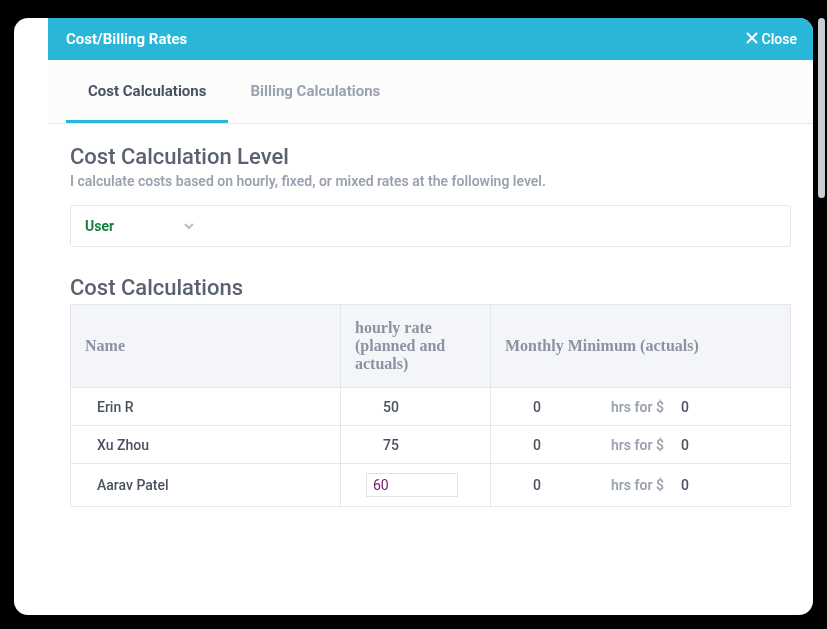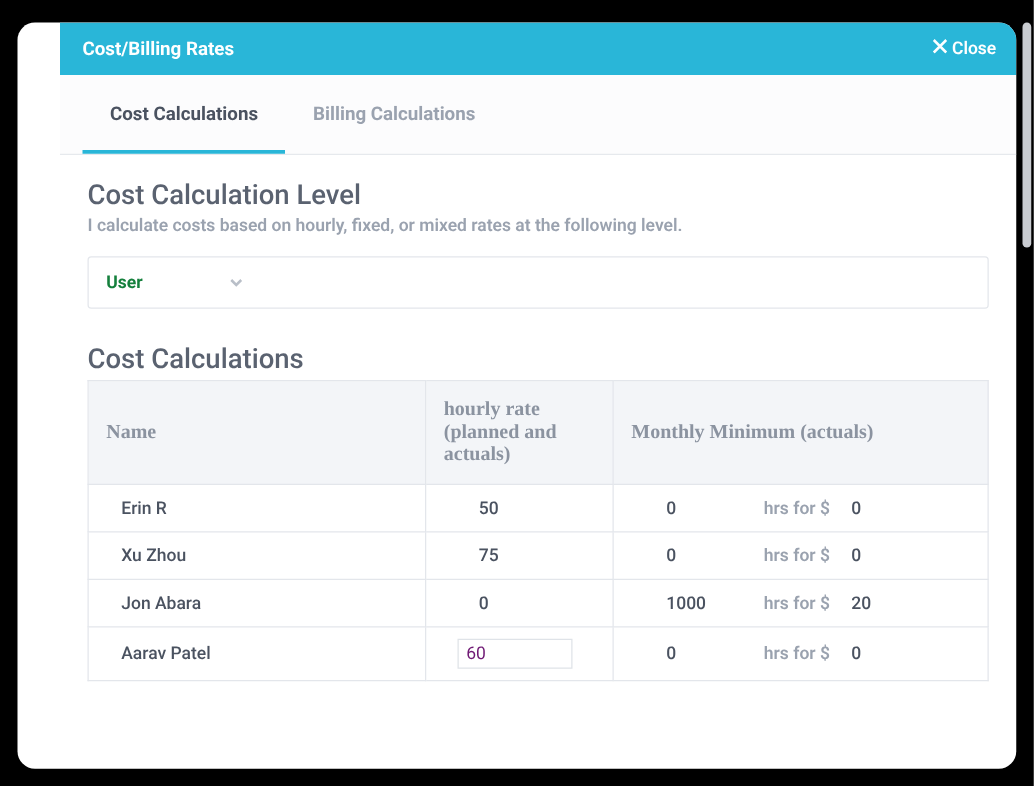--- a/index.html
+++ b/index.html
@@ -247,31 +247,20 @@
             <td class="rate-cell"><span style="padding-left: 16px;">75</span></td>
             <td class="min-cell">
               <div class="min-wrap">
                 <span class="min-hrs">0</span>
                 <span class="hrsfor">hrs for $</span>
                 <span class="min-amt">0</span>
               </div>
             </td>
           </tr>
           <tr>
-            <td>Jon Abara</td>
-            <td class="rate-cell"><span style="padding-left: 16px;">0</span></td>
-            <td class="min-cell">
-              <div class="min-wrap">
-                <span class="min-hrs">1000</span>
-                <span class="hrsfor">hrs for $</span>
-                <span class="min-amt">20</span>
-              </div>
-            </td>
-          </tr>
-          <tr>
             <td>Aarav Patel</td>
             <td class="rate-cell"><input class="rate-input" value="60" style=""></td>
             <td class="min-cell">
               <div class="min-wrap">
                 <span class="min-hrs">0</span>
                 <span class="hrsfor">hrs for $</span>
                 <span class="min-amt">0</span>
               </div>
             </td>
           </tr>

